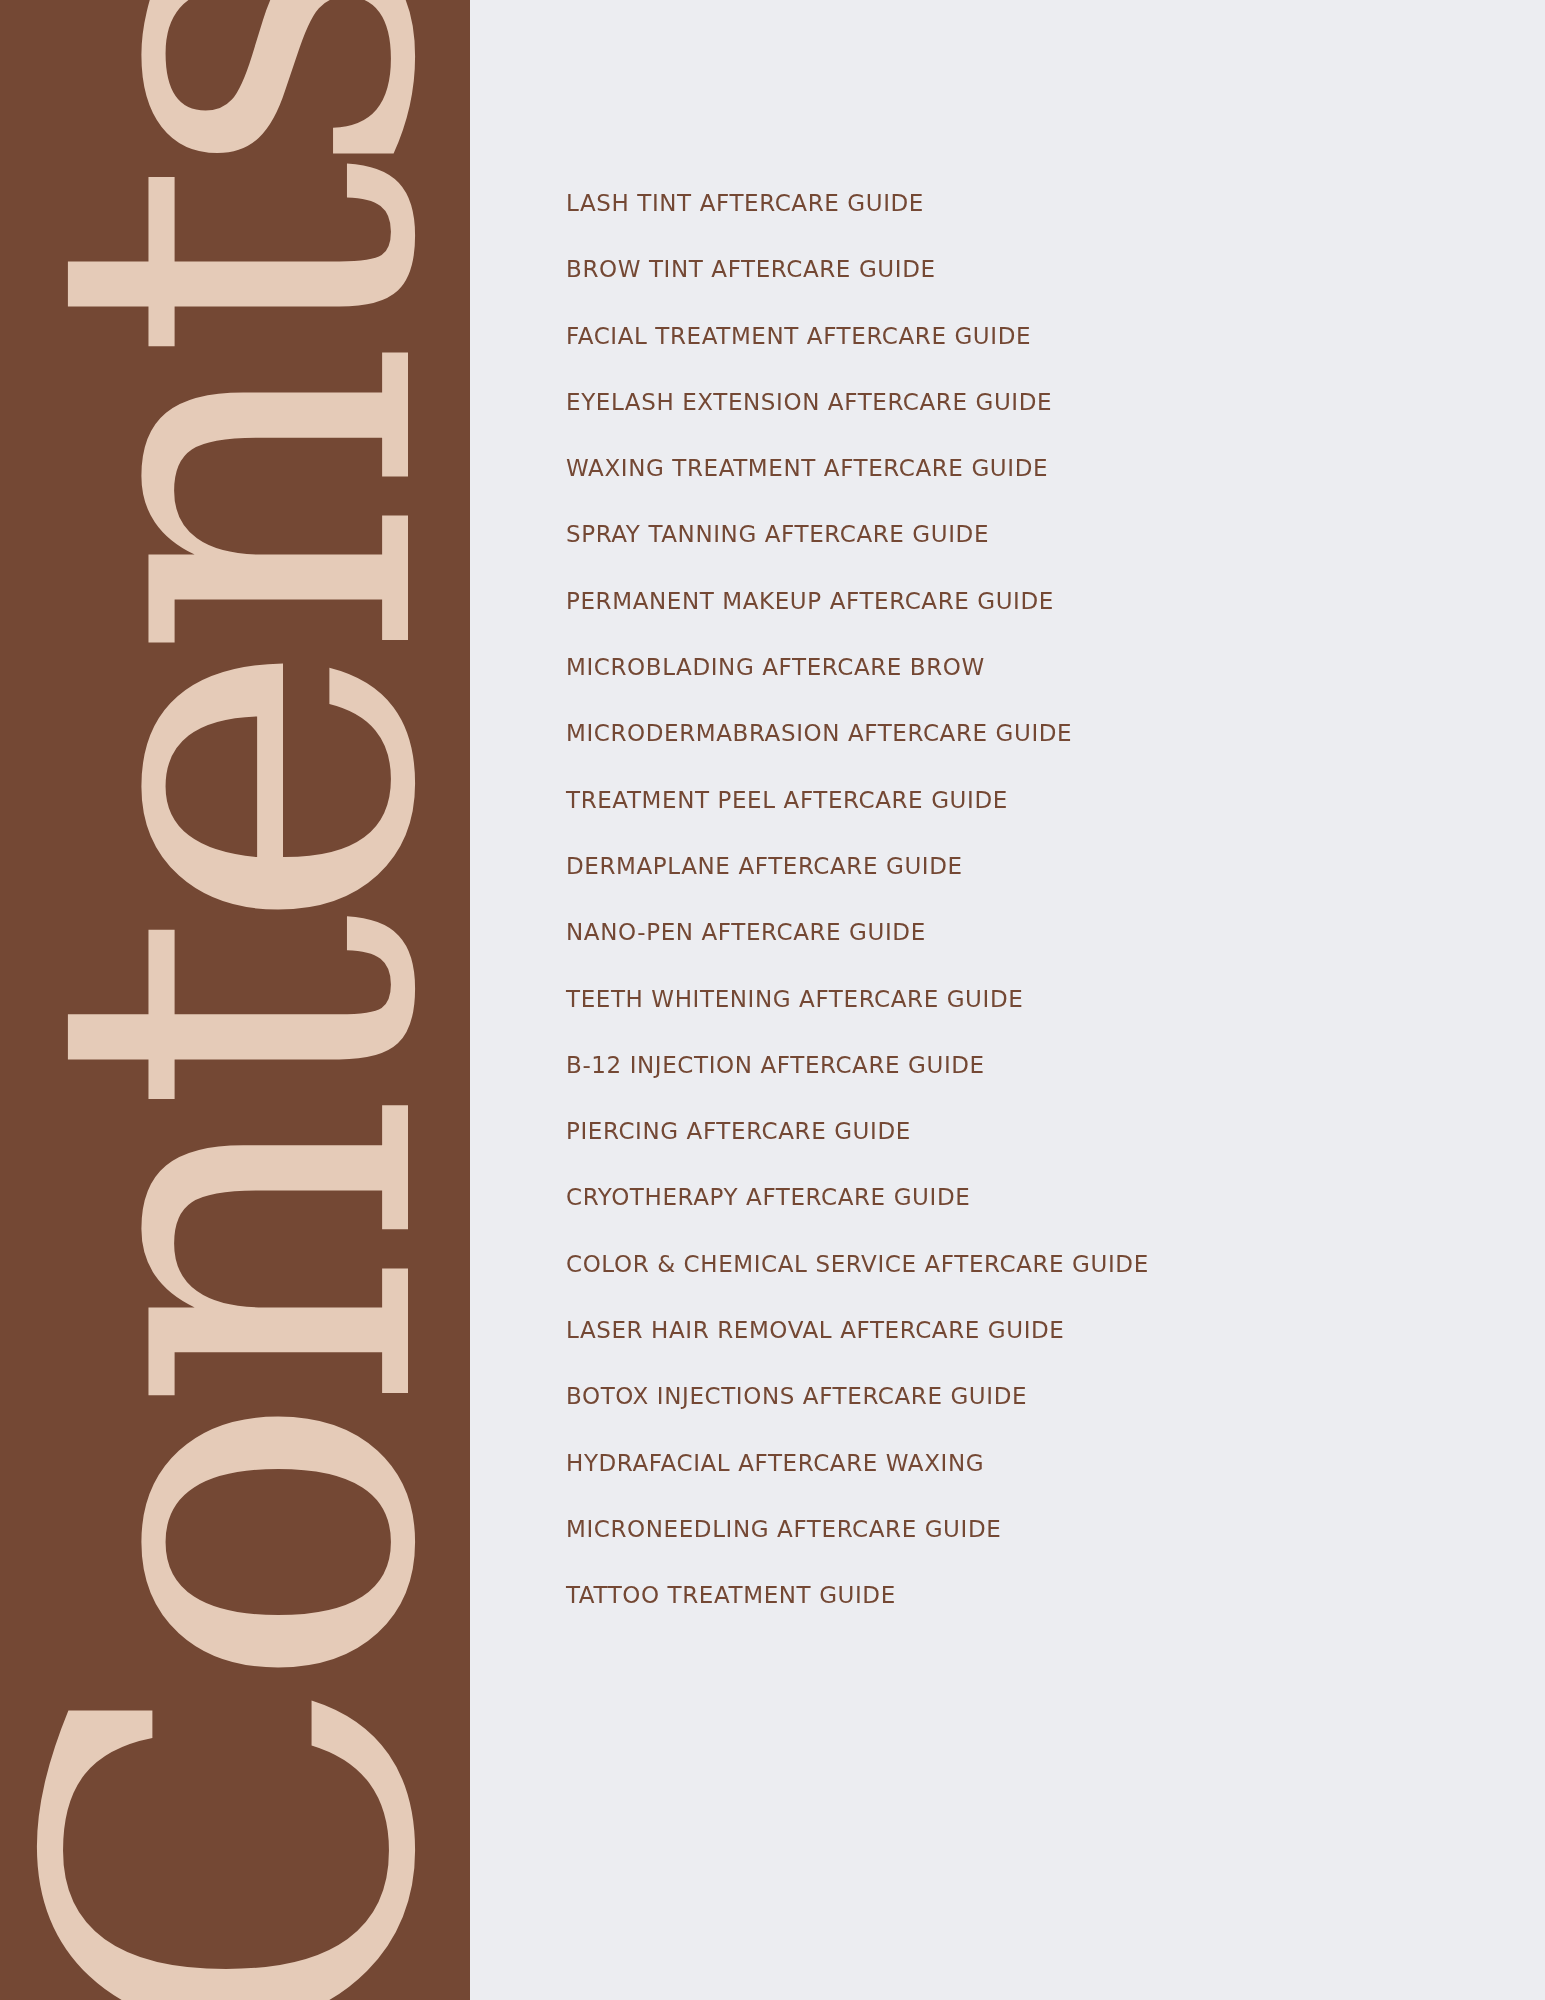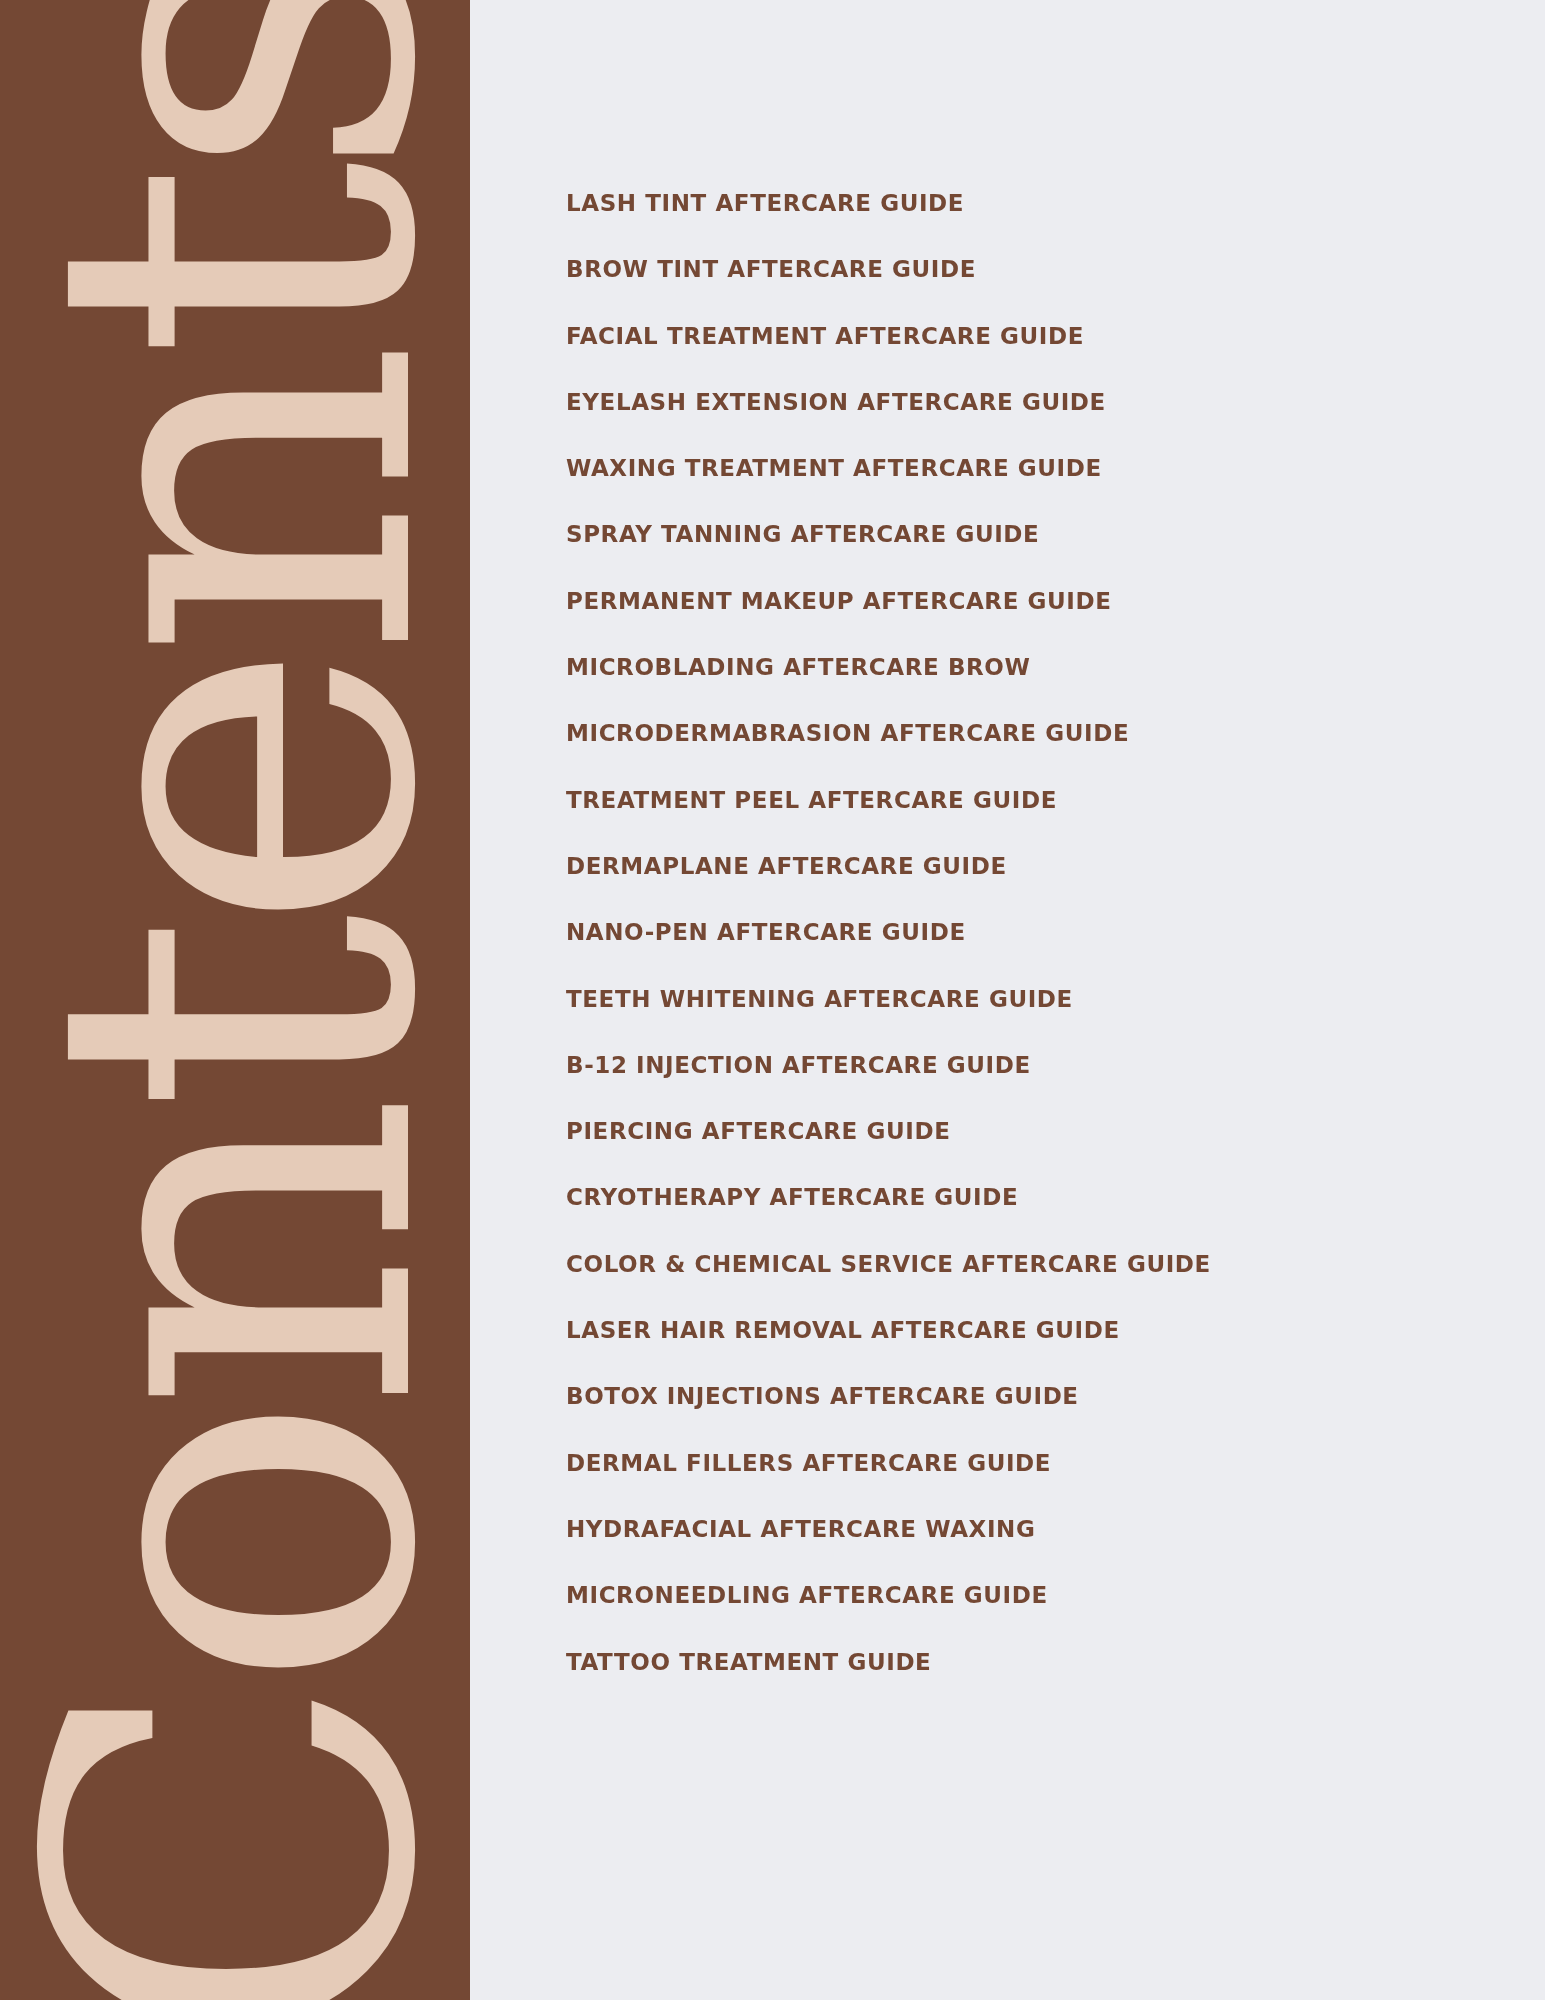--- a/index.html
+++ b/index.html
@@ -49,21 +49,21 @@
       padding: 0;
       list-style: none;
     }
     .toc-item {
       height: 66.3px;
       line-height: 34px;
       font-size: 23px;
       letter-spacing: 0.6px;
       color: #744834;
       white-space: nowrap;
-      font-weight: bold;
+      font-weight: normal;
     }
     .toc-item span {
       cursor: pointer;
     }
   </style>
 </head>
 <body>
 
 <div class="side-panel">
   <div class="side-title">Contents</div>
@@ -82,17 +82,16 @@
   <li class="toc-item"><span>TREATMENT PEEL AFTERCARE GUIDE</span></li>
   <li class="toc-item"><span>DERMAPLANE AFTERCARE GUIDE</span></li>
   <li class="toc-item"><span>NANO-PEN AFTERCARE GUIDE</span></li>
   <li class="toc-item"><span>TEETH WHITENING AFTERCARE GUIDE</span></li>
   <li class="toc-item"><span>B-12 INJECTION AFTERCARE GUIDE</span></li>
   <li class="toc-item"><span>PIERCING AFTERCARE GUIDE</span></li>
   <li class="toc-item"><span>CRYOTHERAPY AFTERCARE GUIDE</span></li>
   <li class="toc-item"><span>COLOR &amp; CHEMICAL SERVICE AFTERCARE GUIDE</span></li>
   <li class="toc-item"><span>LASER HAIR REMOVAL AFTERCARE GUIDE</span></li>
   <li class="toc-item"><span>BOTOX INJECTIONS AFTERCARE GUIDE</span></li>
-  <li class="toc-item"><span>DERMAL FILLERS AFTERCARE GUIDE</span></li>
   <li class="toc-item"><span>HYDRAFACIAL AFTERCARE WAXING</span></li>
   <li class="toc-item"><span>MICRONEEDLING AFTERCARE GUIDE</span></li>
   <li class="toc-item"><span>TATTOO TREATMENT GUIDE</span></li>
 </ul>
 
 </body></html>

